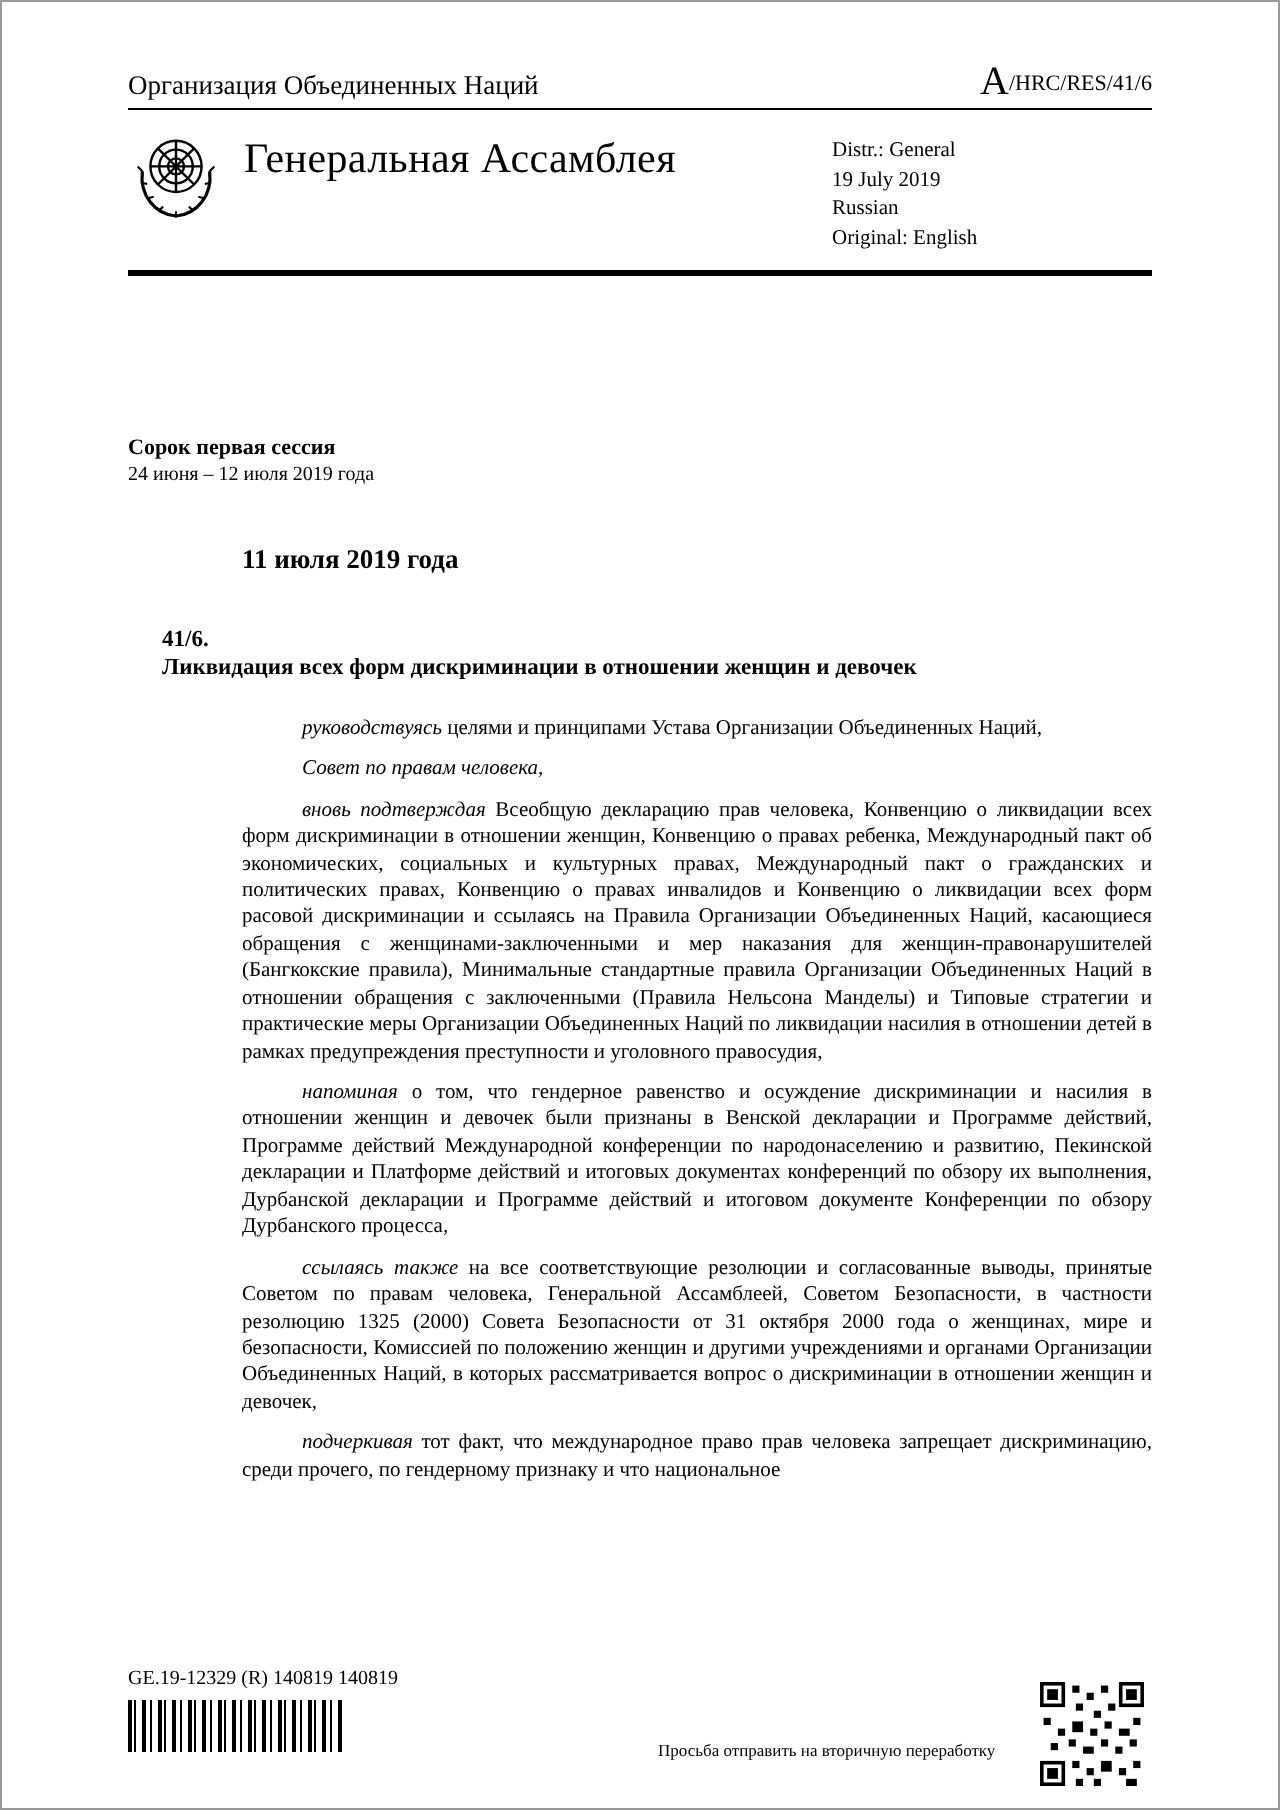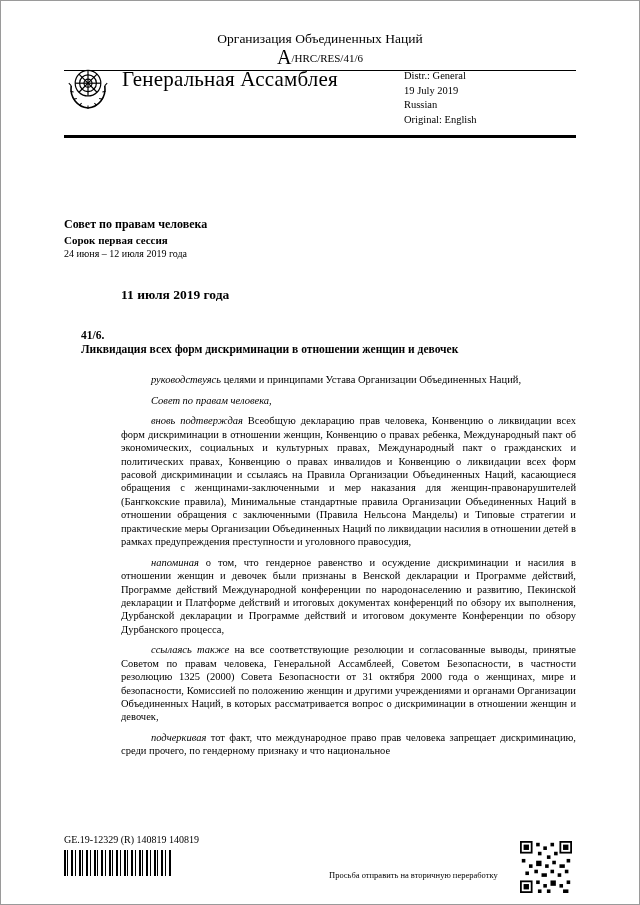--- a/index.html
+++ b/index.html
@@ -3,31 +3,31 @@
 <meta charset="utf-8">
 <style>
   * { margin:0; padding:0; box-sizing:border-box; }
   html,body { background:#e9e9e9; }
   body { font-family:"Liberation Serif", serif; color:#000; }
   .page { position:relative; width:640px; height:905px; background:#fff;
           border:1px solid #9a9a9a; margin:0 auto; overflow:hidden; }
 
   
   .header-top { position:absolute; left:63px; right:63px; top:30px;
-                display:flex; justify-content:space-between; align-items:center;
-                border-bottom:1px solid #000; padding-bottom:3px;flex-direction:column; }
+                display:flex; justify-content:space-between; align-items:flex-end;
+                border-bottom:1px solid #000; padding-bottom:3px; }
   .org-name { font-size:13.5px; }
   .doc-symbol { font-size:11px; white-space:nowrap; }
   .doc-symbol .big-a { font-size:20px; line-height:1; vertical-align:-2px; }
 
   
   .masthead { position:absolute; left:63px; right:63px; top:58px; height:78px; }
   .emblem { position:absolute; left:0; top:4px; width:48px; height:50px; }
   .assembly-title { position:absolute; left:58px; top:8px; font-size:21px; font-weight:normal; letter-spacing:.2px;text-align:center; }
-  .distr-block { position:absolute; left:340px; top:10px; font-size:10.5px; line-height:1.4; }
+  .distr-block { position:absolute; left:352px; top:10px; font-size:10.5px; line-height:1.4; }
   .thick-rule { position:absolute; left:63px; right:63px; top:134px; height:3px; background:#000; }
 
   
   .content { position:absolute; left:63px; right:63px; top:216px; }
   .session-council { font-size:12px; font-weight:bold; line-height:1.3; }
   .session-title { font-size:11px; font-weight:bold; line-height:1.3; }
   .session-dates, .session-agenda { font-size:10px; line-height:1.35; }
 
   .res-heading { margin:26px 0 0 57px; font-size:13.5px; font-weight:bold; line-height:1.4; }
 
@@ -87,21 +87,20 @@
       <div>Distr.: General</div>
       <div>19 July 2019</div>
       <div>Russian</div>
       <div>Original: English</div>
     </div>
   </div>
 
   <div class="thick-rule"></div>
 
   <div class="content">
-    <div class="session-council">Совет по правам человека</div>
     <div class="session-title">Сорок первая сессия</div>
     <div class="session-dates">24 июня – 12 июля 2019 года</div>
 
     <div class="res-heading">
       <div>11 июля 2019 года</div>
     </div>
 
     <div class="res-title-row">
       <div class="res-number">41/6.</div>
       <div class="res-title">Ликвидация всех форм дискриминации в отношении женщин и девочек</div>

